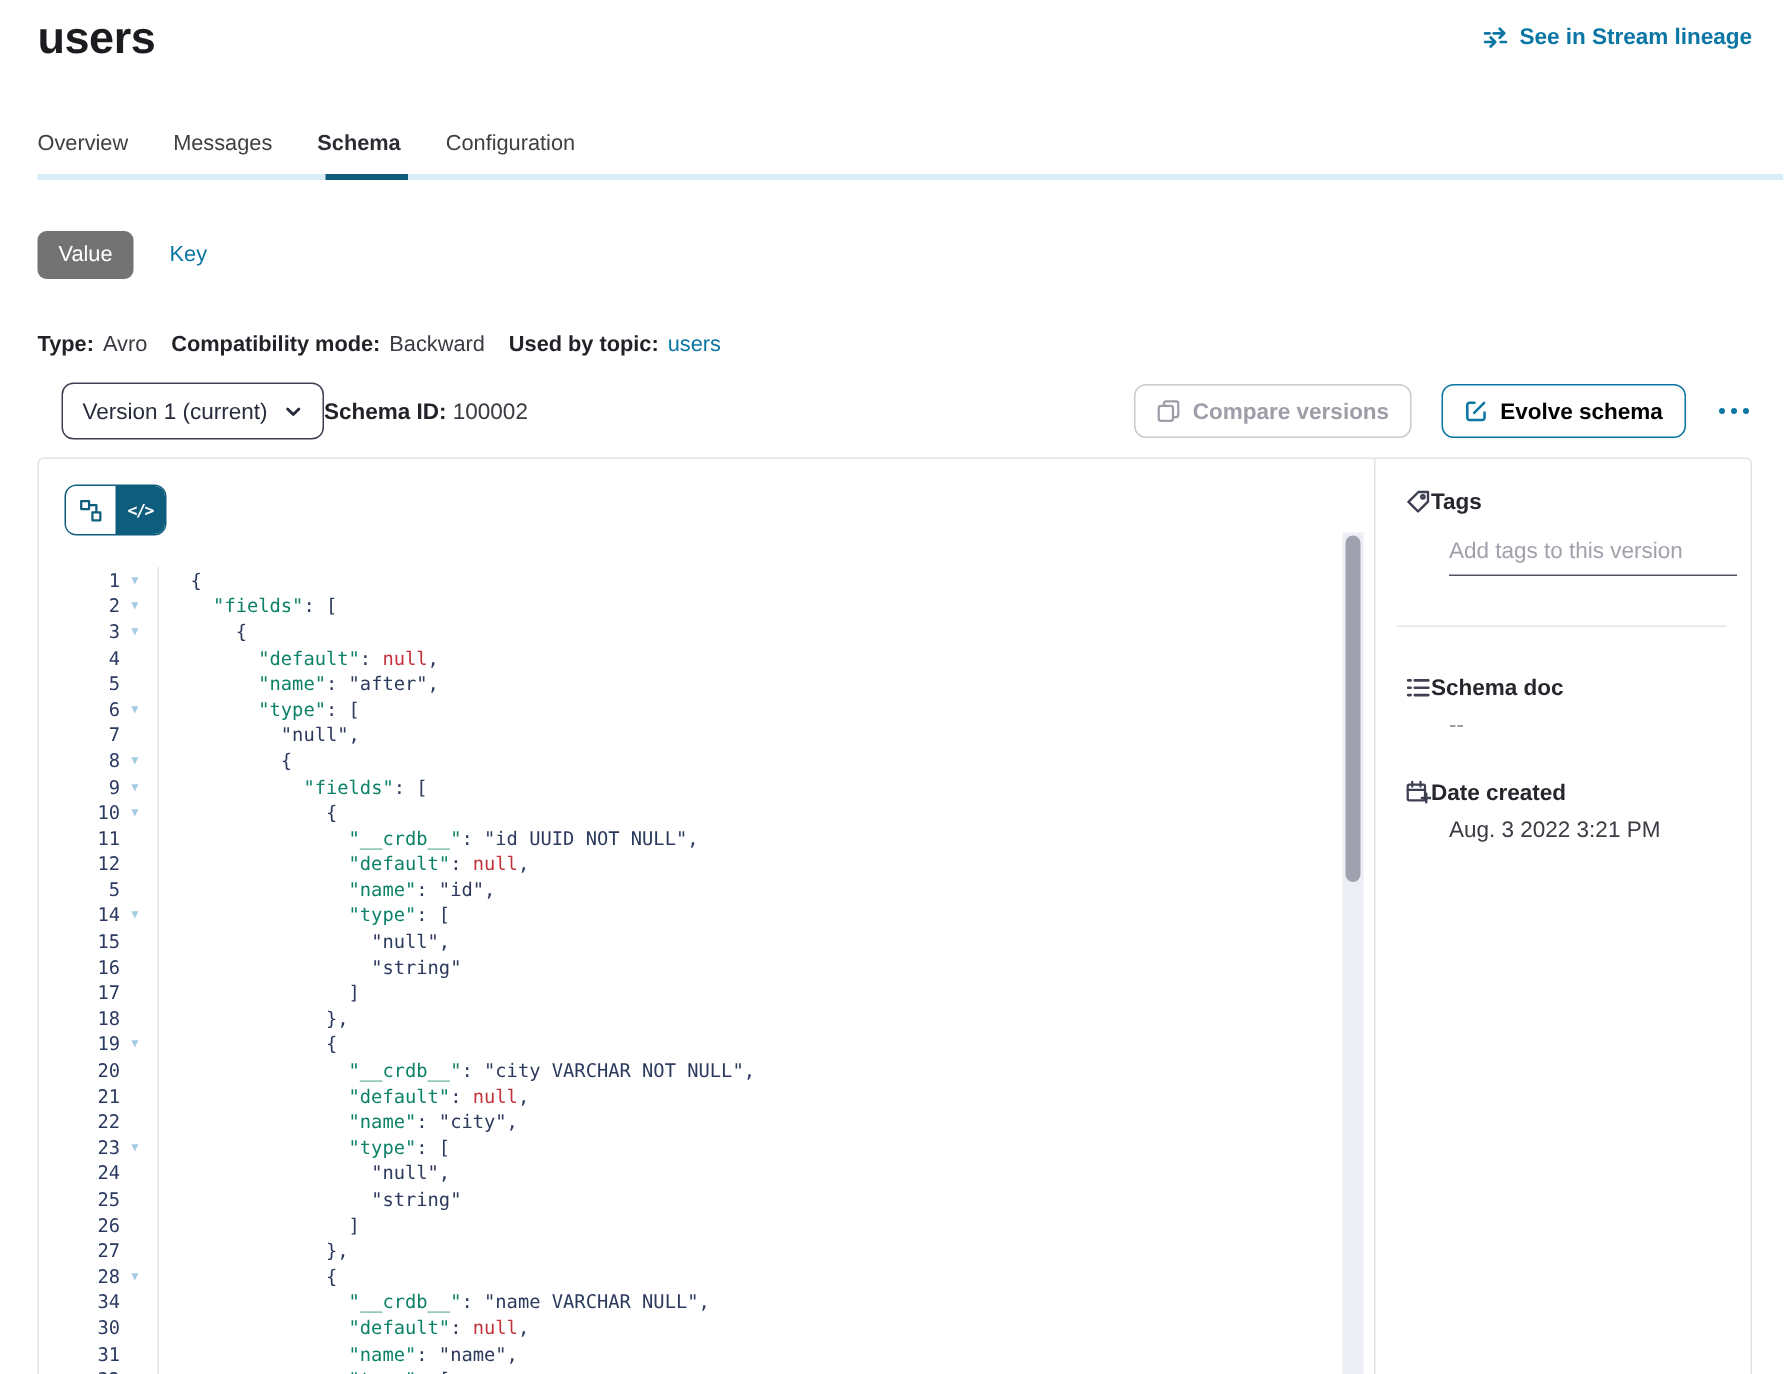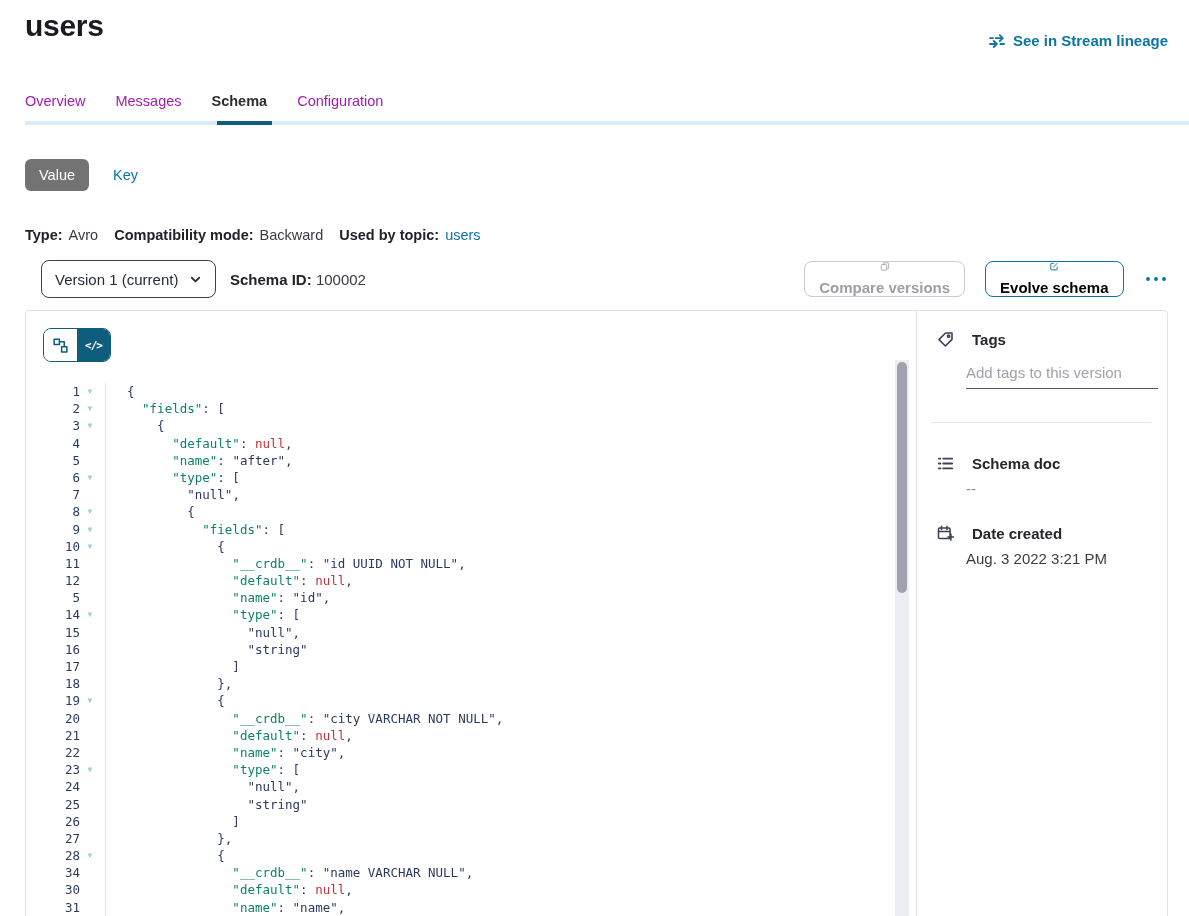--- a/index.html
+++ b/index.html
@@ -3,26 +3,26 @@
 <meta charset="utf-8">
 <style>
   * { box-sizing: border-box; margin: 0; padding: 0; }
   html, body { width: 1189px; height: 916px; overflow: hidden; background: #ffffff; }
   body { font-family: "Liberation Sans", sans-serif; color: #2b2c33; }
   .page { width: 1189px; height: 916px; padding: 8px 21px 0 25px; overflow: hidden; }
 
   
   .page-header { display: flex; justify-content: space-between; align-items: flex-start; }
   h1.title { font-size: 30px; line-height: 36px; font-weight: 700; color: #1b1c20; letter-spacing: -0.3px; }
-  .lineage-link { display: inline-flex; align-items: center; gap: 7px; margin-top: 24px;
+  .lineage-link { display: inline-flex; align-items: center; gap: 7px; margin-top: 8px;
     color: #0b76a4; font-size: 15px; font-weight: 600; cursor: pointer; text-decoration: none; }
 
   
   .tabs { display: flex; gap: 30px; margin-top: 44px; font-size: 14.5px; }
-  .tab { color: #a21caf; font-weight: 500; cursor: pointer; }
+  .tab { color: #404040; font-weight: 500; cursor: pointer; }
   .tab.active { color: #2b2d33; font-weight: 600; cursor: default; }
   .tabbar { position: relative; height: 4px; background: #d9edf6; margin-top: 12px; margin-right: -21px; }
   .tabbar .seg { position: absolute; left: 192px; width: 55px; top: 0; bottom: 0; background: #0f5d7d; }
 
   
   .vk-row { display: flex; align-items: center; margin-top: 34px; }
   .value-btn { border: none; background: #737373; color: #fff; font-size: 14.5px; font-weight: 500;
     font-family: inherit; padding: 8px 14px; border-radius: 6px; cursor: pointer; }
   .key-link { margin-left: 24px; color: #0b76a4; font-size: 14.5px; font-weight: 500; cursor: pointer; }
 
@@ -31,25 +31,25 @@
   .info-pair { display: flex; gap: 6px; }
   .info-pair .lbl { font-weight: 700; color: #222329; }
   .info-pair .val { color: #3a3b42; }
   .info-pair .val.link { color: #0b76a4; cursor: pointer; }
 
   
   .controls-row { display: flex; align-items: center; margin-top: 17px; padding-left: 16px; }
   .version-select { width: 175px; height: 38px; border: 1.4px solid #3c4152; border-radius: 8px;
     display: flex; align-items: center; justify-content: space-between; padding: 0 12px 0 13px;
     font-size: 15px; color: #272c3c; cursor: pointer; background: #fff; }
-  .schema-id { margin-left: 14px; font-size: 15px; color: #3a3b42; }
+  .schema-id { margin-left: 0; font-size: 15px; color: #3a3b42; }
   .schema-id b { color: #222329; }
   .ctrl-right { margin-left: auto; display: flex; align-items: center; gap: 20px; }
   .btn { height: 36px; display: inline-flex; align-items: center; gap: 8px; padding: 0 14px;
-    border-radius: 8px; background: #fff; font-family: inherit; font-size: 15px; font-weight: 600; cursor: pointer; flex-direction: column; }
+    border-radius: 8px; background: #fff; font-family: inherit; font-size: 15px; font-weight: 600; cursor: pointer; }
   .btn.disabled { border: 1px solid #c9cad2; color: #9d9ea8; cursor: default; }
   .btn.primary-outline { border: 1px solid #0b76a4; color: #000000; }
   .dots { display: flex; gap: 3.5px; align-items: center; background: none; border: none; cursor: pointer; padding: 4px 2px; }
   .dots i { width: 4.5px; height: 4.5px; border-radius: 50%; background: #0b76a4; }
 
   
   .panel { margin-top: 12px; border: 1px solid #e1e2e8; border-radius: 4px; display: flex; height: 660px; }
   .code-pane { flex: 1; min-width: 0; position: relative; padding: 17px 0 0 17px; border-right: 1px solid #e1e2e8; }
 
   .view-toggle { display: inline-flex; border: 1px solid #0f5d7d; border-radius: 8px; overflow: hidden; }
@@ -66,21 +66,21 @@
   .tk-k { color: #0e8269; }
   .tk-s { color: #2c3a5e; }
   .tk-p { color: #2c3a5e; }
   .tk-n { color: #c2333c; }
 
   .scrollbar { position: absolute; top: 49px; right: 7px; bottom: 0; width: 14px; background: #edeef3; }
   .scrollbar .thumb { position: absolute; top: 2px; left: 2px; width: 10px; height: 231px; background: #9fa1af; border-radius: 6px; }
 
   
   .sidebar { width: 250px; flex: none; padding: 20px 16px 0 20px; }
-  .side-head { display: flex; align-items: center; gap: 18px; }
+  .side-head { display: flex; align-items: center; gap: 0; }
   .side-head .t { font-size: 15px; font-weight: 700; color: #26272d; }
   .tags-input { display: block; margin: 16px 0 0 29px; width: 192px; border: none; border-bottom: 1px solid #515360;
     padding: 0 0 7px 0; font-size: 15px; font-family: inherit; color: #3a3b42; background: transparent; outline: none; }
   .tags-input::placeholder { color: #a0a1ab; }
   .side-divider { border: none; border-top: 1px solid #e3e4e9; margin: 33px 0 0 -6px; }
   .section { margin-top: 32px; }
   .section.date { margin-top: 28px; }
   .side-val { margin: 8px 0 0 29px; font-size: 15px; color: #3c3d44; }
   .side-val.muted { color: #8e8f99; }
   svg.icn { display: block; }

